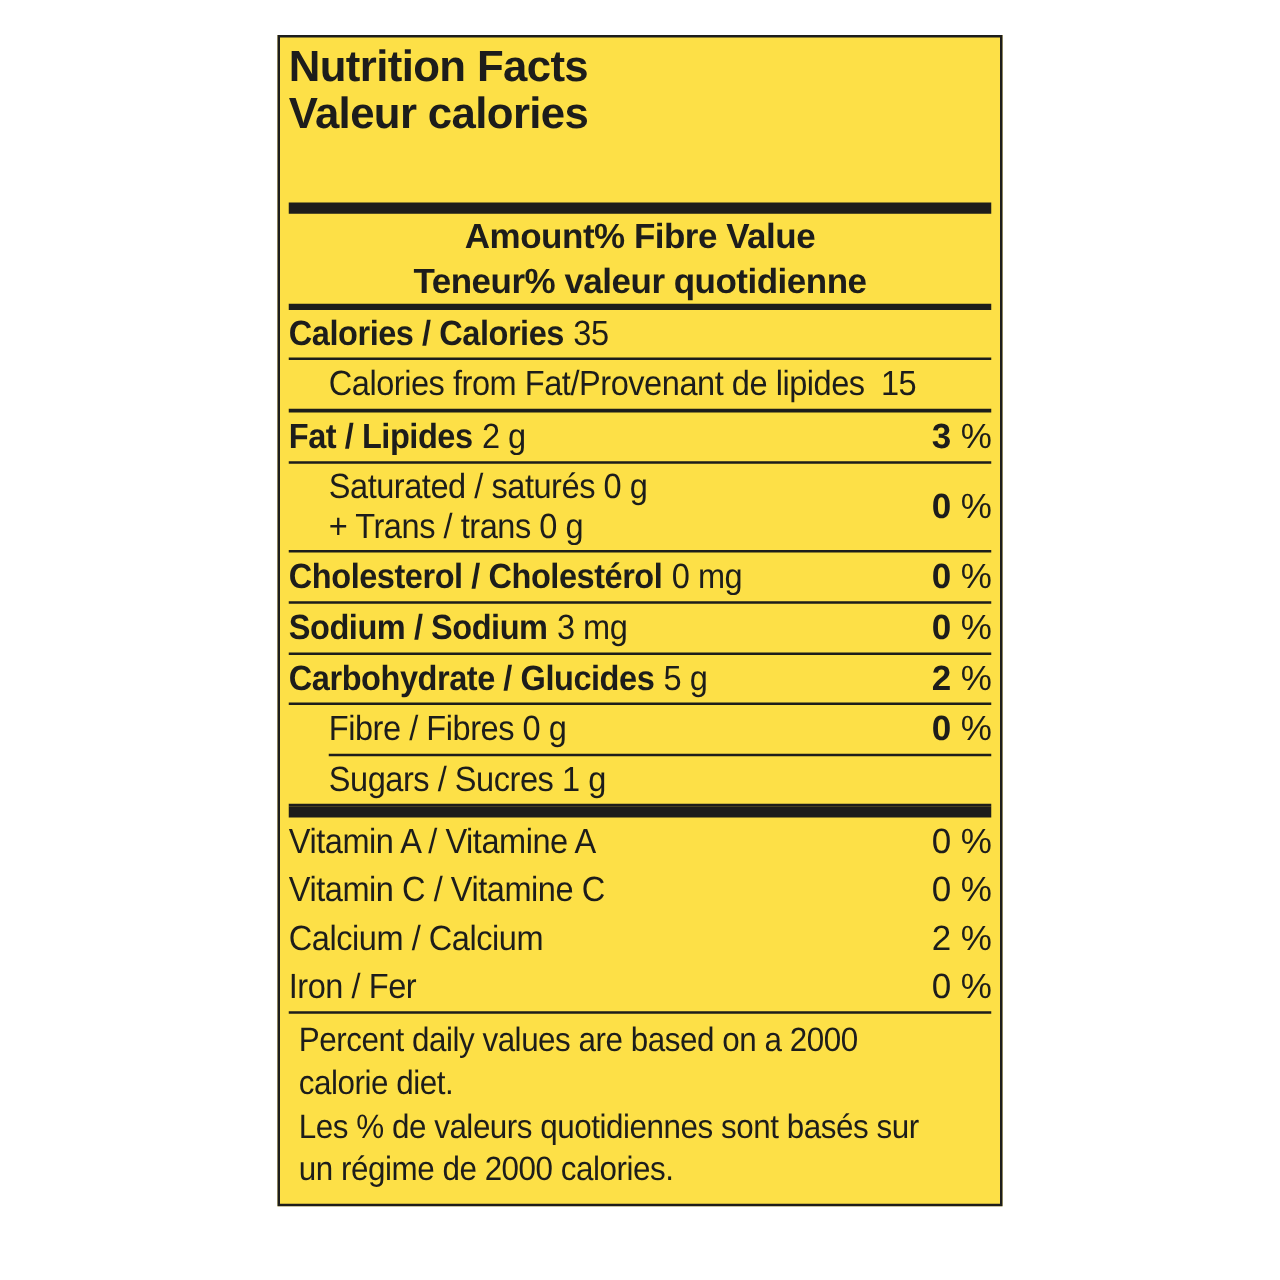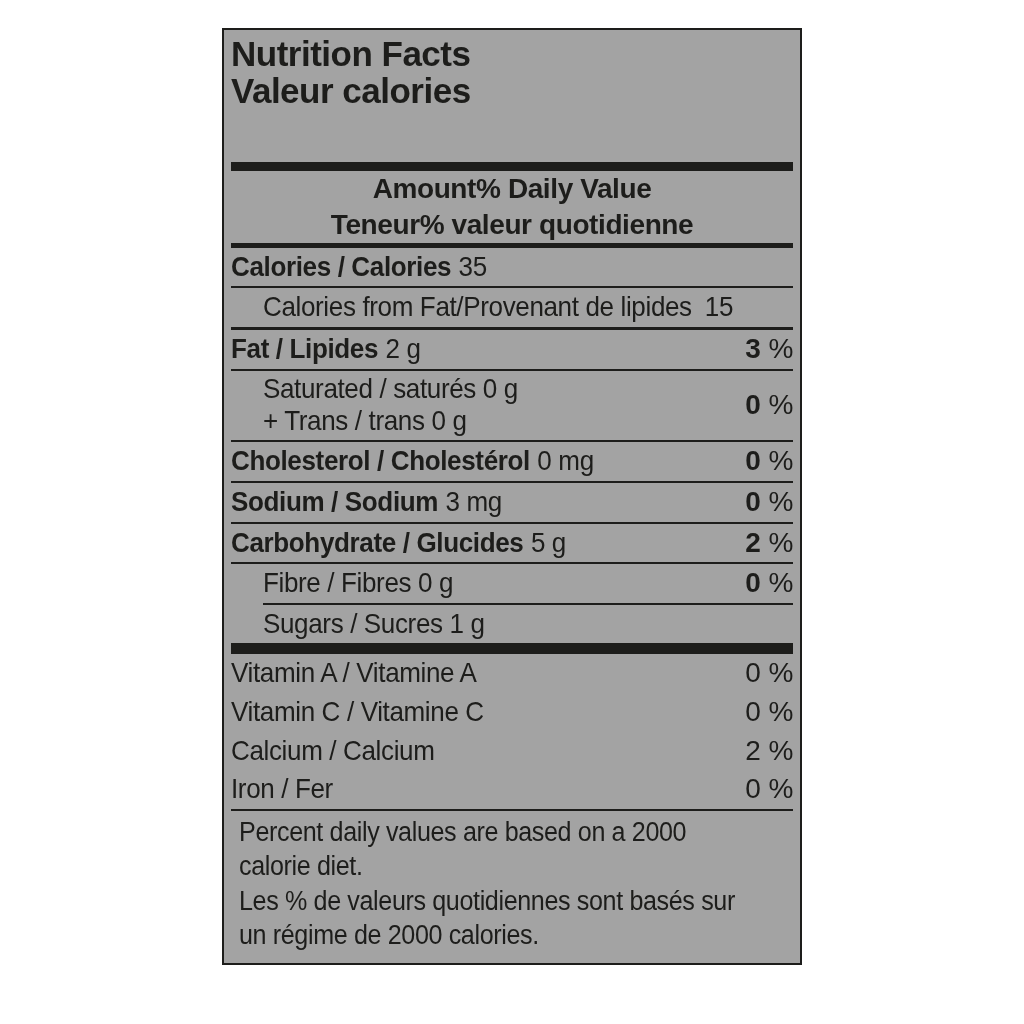--- a/index.html
+++ b/index.html
@@ -16,21 +16,21 @@
     width: 1024px;
     height: 1024px;
     background: #ffffff;
   }
   .label {
     position: absolute;
     left: 222px;
     top: 28px;
     width: 562px;
     border: 2px solid #1d1d1b;
-    background: #a3a3a3;
+    background: #fde047;
     padding: 6px 7px 10px 7px;
     box-sizing: content-box;
     overflow: hidden;
   }
   .title-line {
     font-size: 35px;
     font-weight: bold;
     line-height: 1.05;
     letter-spacing: -0.5px;
     white-space: nowrap;
@@ -98,21 +98,21 @@
 
     <div class="title-block">
       <div class="title-line">Nutrition Facts</div>
       <div class="title-line">Valeur calories</div>
     </div>
 
     <div class="bar thick"></div>
 
     <div class="hdr-row">
       <span>Amount</span>
-      <span>% Daily Value</span>
+      <span>% Fibre Value</span>
     </div>
     <div class="hdr-row">
       <span>Teneur</span>
       <span>% valeur quotidienne</span>
     </div>
 
     <div class="bar med"></div>
 
     <div class="row">
       <span class="lbl"><span class="cx"><span class="b">Calories / Calories</span><span class="amt">35</span></span></span>

